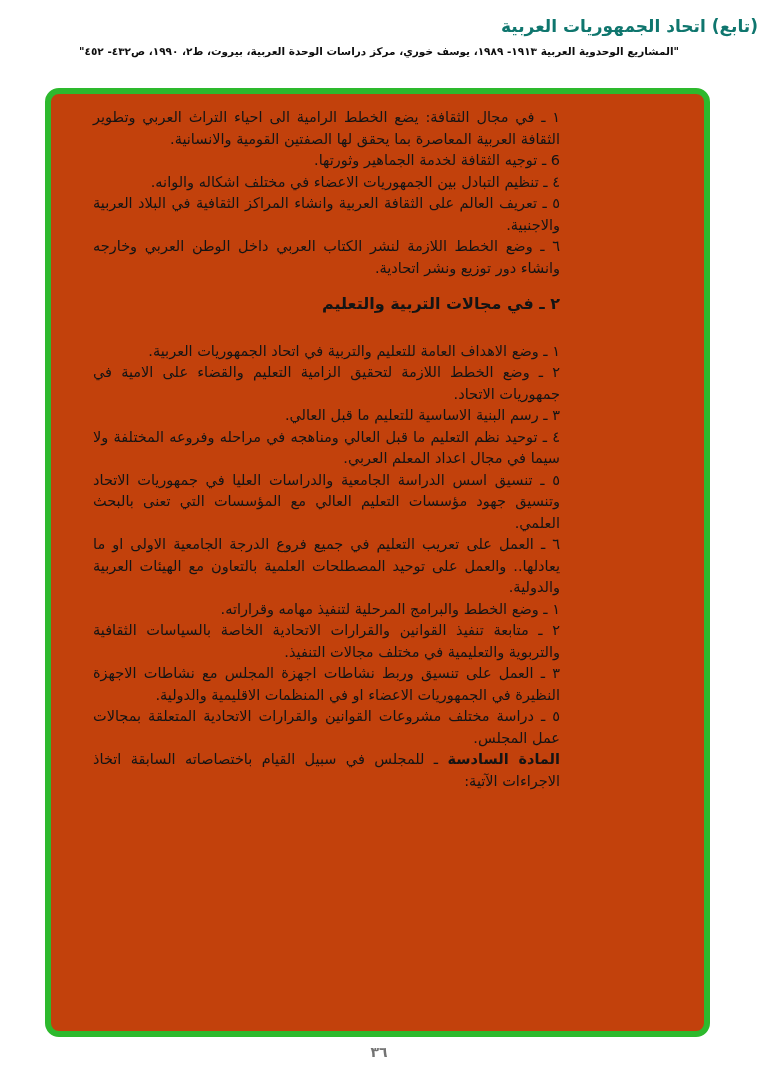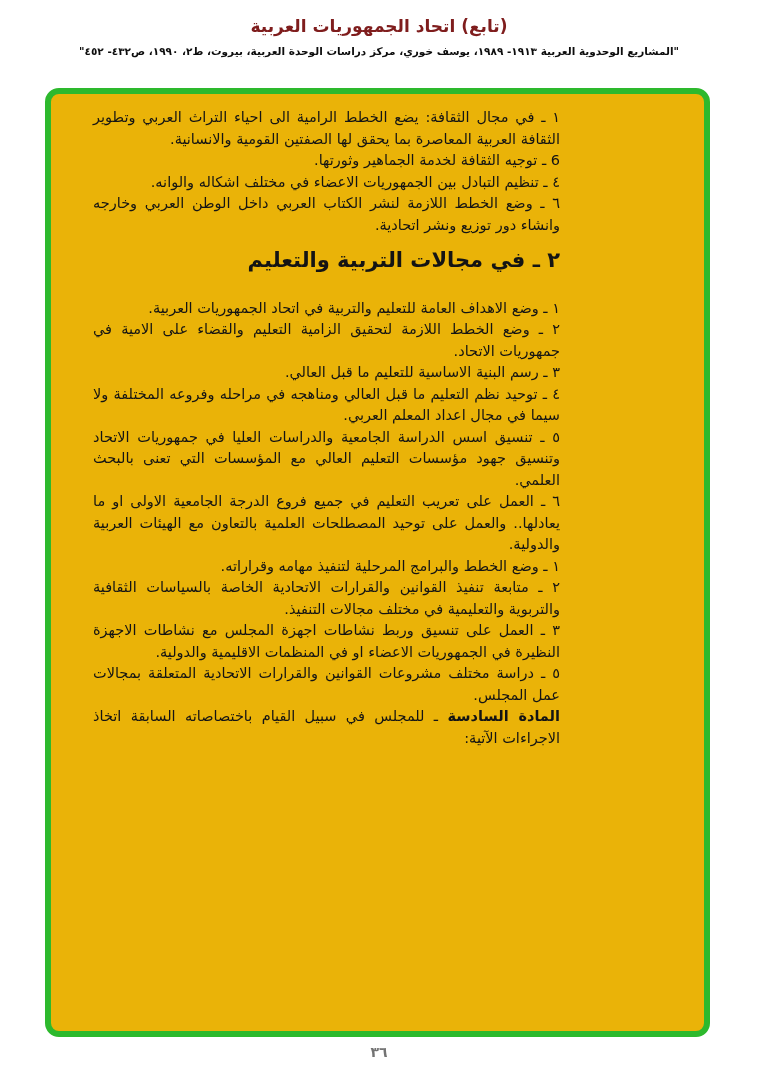--- a/index.html
+++ b/index.html
@@ -14,25 +14,25 @@
     background: #ffffff;
     font-family: "DejaVu Sans", sans-serif;
     color: #111111;
     overflow: hidden;
   }
   .doc-title {
     position: absolute;
     top: 16px;
     left: 0;
     width: 100%;
-    text-align: center;
+    text-align: right;
     direction: rtl;
     font-size: 17px;
     font-weight: bold;
-    color: #7f1d1d;
+    color: #0f766e;
   }
   .doc-source {
     position: absolute;
     top: 45px;
     left: 0;
     width: 100%;
     text-align: center;
     direction: rtl;
     font-size: 10.5px;
     font-weight: bold;
@@ -40,21 +40,21 @@
   }
   .green-box {
     position: absolute;
     top: 88px;
     left: 45px;
     width: 665px;
     height: 949px;
     box-sizing: border-box;
     border: 6px solid #2db92d;
     border-radius: 14px;
-    background: #eab308;
+    background: #c2410c;
   }
   .text-block {
     position: absolute;
     top: 0;
     left: 0;
     right: 0;
     bottom: 0;
     padding: 13px 144px 10px 42px;
     direction: rtl;
     text-align: justify;
@@ -63,21 +63,21 @@
     color: #141414;
   }
   .text-block p {
     margin: 0;
   }
   .para {
     text-align: justify;
   }
   .heading {
     font-weight: bold;
-    font-size: 21px;
+    font-size: 16px;
     margin: 14px 0 26px 0 !important;
     text-align: right;
   }
   .bold {
     font-weight: bold;
   }
   .page-number {
     position: absolute;
     top: 1044px;
     left: 0;
@@ -98,20 +98,21 @@
 
   <div class="doc-source">"المشاريع الوحدوية العربية ١٩١٣- ١٩٨٩، يوسف خوري، مركز دراسات الوحدة العربية، بيروت، ط٢، ١٩٩٠، ص٤٣٢- ٤٥٢"</div>
 
   <div class="green-box">
     <div class="text-block">
 
       <div>
           <p class="para">١ ـ في مجال الثقافة: يضع الخطط الرامية الى احياء التراث العربي وتطوير الثقافة العربية المعاصرة بما يحقق لها الصفتين القومية والانسانية.</p>
           <p class="para">6 ـ توجيه الثقافة لخدمة الجماهير وثورتها.</p>
           <p class="para">٤ ـ تنظيم التبادل بين الجمهوريات الاعضاء في مختلف اشكاله والوانه.</p>
+          <p class="para">٥ ـ تعريف العالم على الثقافة العربية وانشاء المراكز الثقافية في البلاد العربية والاجنبية.</p>
           <p class="para">٦ ـ وضع الخطط اللازمة لنشر الكتاب العربي داخل الوطن العربي وخارجه وانشاء دور توزيع ونشر اتحادية.</p>
         </div>
 
       <p class="heading">٢ ـ في مجالات التربية والتعليم</p>
 
       <div>
           <p class="para">١ ـ وضع الاهداف العامة للتعليم والتربية في اتحاد الجمهوريات العربية.</p>
           <p class="para">٢ ـ وضع الخطط اللازمة لتحقيق الزامية التعليم والقضاء على الامية في جمهوريات الاتحاد.</p>
           <p class="para">٣ ـ رسم البنية الاساسية للتعليم ما قبل العالي.</p>
           <p class="para">٤ ـ توحيد نظم التعليم ما قبل العالي ومناهجه في مراحله وفروعه المختلفة ولا سيما في مجال اعداد المعلم العربي.</p>

